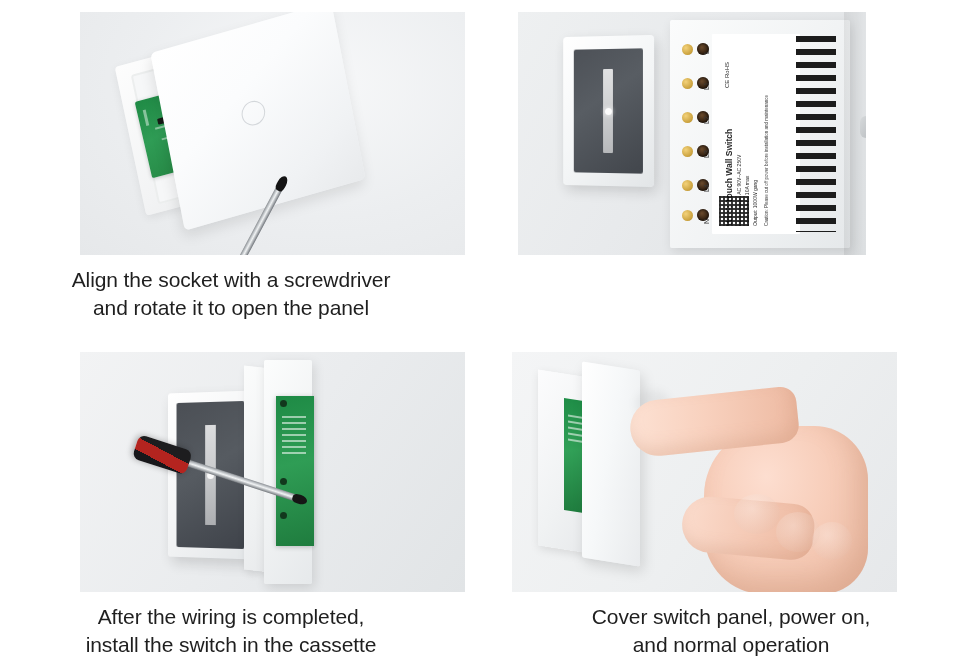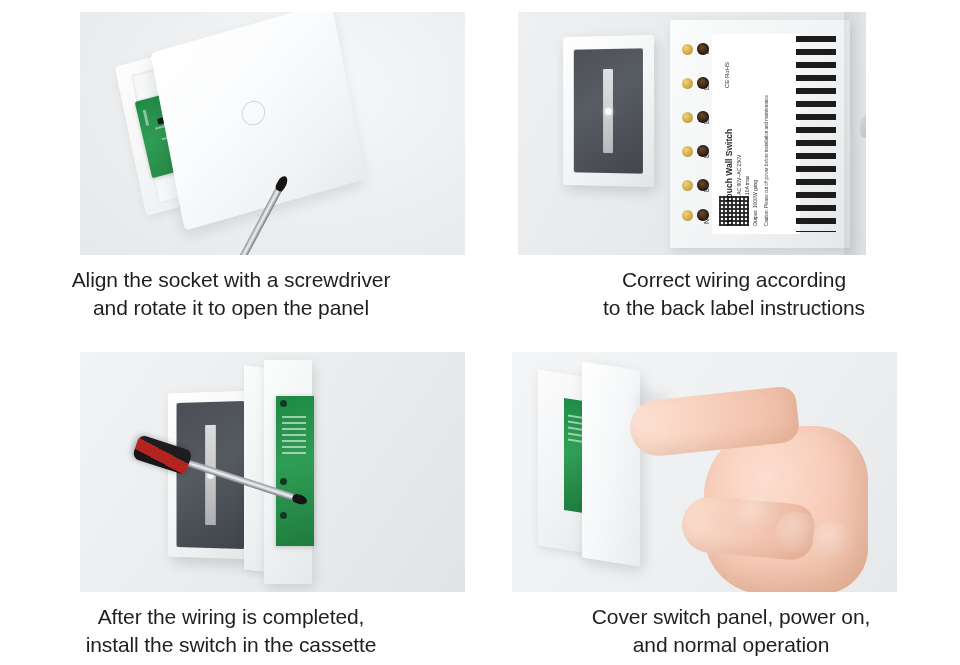--- a/index.html
+++ b/index.html
@@ -508,22 +508,20 @@
           <span class="qr"></span>
         </div>
 
         <div class="p2-vents"></div>
       </div>
 
       <div class="p2-wallshadow"></div>
       <div class="p2-knob"></div>
     </div>
 
-    <div class="step-caption">Correct wiring according
-to the back label instructions</div>
   </div>
 
   <div class="step" id="step-3">
     <div class="step-photo">
       <div class="p3-bg"></div>
 
       <div class="p3-frame">
         <span class="glass"></span>
         <span class="bar"></span>
         <span class="dot"></span>

